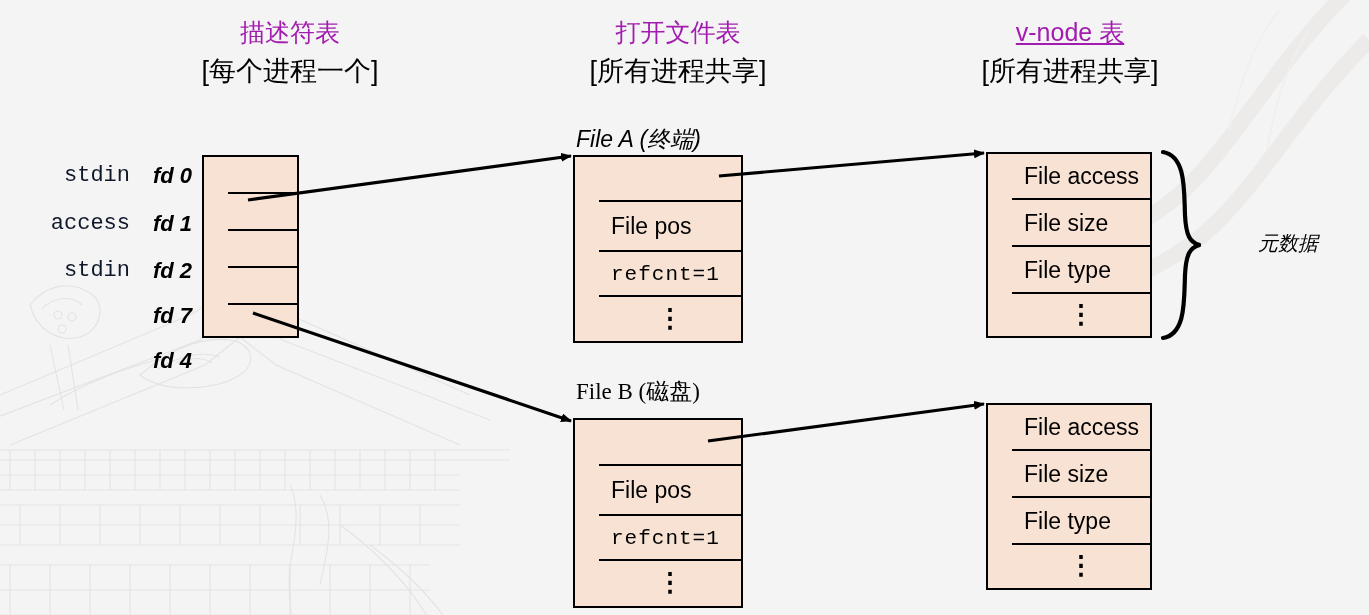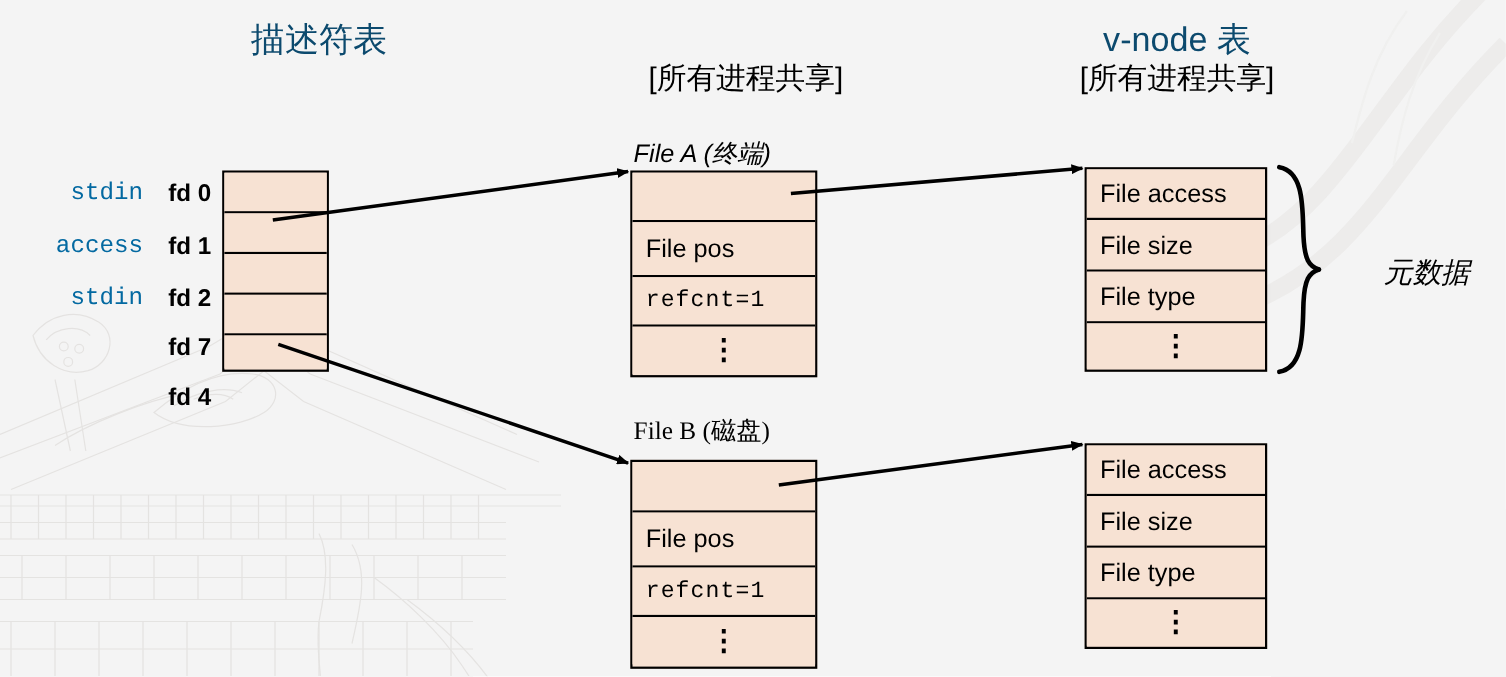--- a/index.html
+++ b/index.html
@@ -31,22 +31,22 @@
     right: 0px;
     top: 0px;
     width: 420px;
     height: 360px;
     opacity: 0.5;
     pointer-events: none;
   }
 
   .hdr-red {
     position: absolute;
-    color: #0c4a6e;
-    font-size: 31px;
+    color: #a21caf;
+    font-size: 25px;
     line-height: 1;
     white-space: nowrap;
     text-align: center;
   }
   .hdr-black {
     position: absolute;
     color: #000000;
     font-size: 27px;
     line-height: 1;
     white-space: nowrap;
@@ -65,20 +65,21 @@
     position: absolute;
     border: 2.5px solid #000;
     box-sizing: border-box;
     background: #F7E2D3;
   }
   .tbl .row {
     box-sizing: border-box;
     background: #F7E2D3;
     border-bottom: 2.5px solid #000;
     position: relative;
+    margin-left: 24px;
   }
   .tbl .row:last-child { border-bottom: none; }
   .row-label {
     position: absolute;
     left: 12px;
     top: 50%;
     transform: translateY(-50%);
     font-size: 23px;
     white-space: nowrap;
   }
@@ -99,37 +100,38 @@
     line-height: 0.9;
     font-size: 26px;
     font-weight: 700;
   }
 
   
   .fd-name {
     position: absolute;
     font-family: "Liberation Mono", monospace;
     font-size: 22px;
-    color: #0369a1;
+    color: #0f172a;
     white-space: nowrap;
     text-align: right;
   }
   .fd-num {
     position: absolute;
     font-size: 22px;
     font-weight: 700;
     color: #000;
     white-space: nowrap;
     text-align: right;
+    font-style: italic;
   }
 
   .meta-label {
     position: absolute;
     font-style: italic;
-    font-size: 26px;
+    font-size: 20px;
     white-space: nowrap;
     text-align: center;
   }
 
   svg.overlay {
     position: absolute;
     left: 0; top: 0;
     width: 1369px;
     height: 615px;
     pointer-events: none;
@@ -224,24 +226,26 @@
       <path d="M400 -10 C 330 60, 300 120, 250 175 C 200 230, 140 250, 60 255"></path>
       <path d="M420 40 C 350 110, 320 170, 270 220 C 220 270, 160 290, 90 300"></path>
     </g>
     <g stroke="#ececea" stroke-width="2" fill="none">
       <path d="M330 10 C 300 50, 290 90, 280 130"></path>
       <path d="M360 30 C 335 70, 325 110, 318 150"></path>
     </g>
   </svg>
 
   <div class="hdr-red" style="left:180px; top:20px; width:220px;">描述符表</div>
-
+  <div class="hdr-black" style="left:150px; top:58px; width:280px;">[每个进程一个]</div>
+
+  <div class="hdr-red" style="left:568px; top:20px; width:220px;">打开文件表</div>
   <div class="hdr-black" style="left:538px; top:58px; width:280px;">[所有进程共享]</div>
 
-  <div class="hdr-red" style="left:960px; top:20px; width:220px;">v-node 表</div>
+  <div class="hdr-red" style="left:960px; top:20px; width:220px;text-decoration:underline;">v-node 表</div>
   <div class="hdr-black" style="left:930px; top:58px; width:280px;">[所有进程共享]</div>
 
   <div class="fd-name" style="left:10px;  top:163px; width:120px;">stdin</div>
   <div class="fd-name" style="left:10px;  top:211px; width:120px;">access</div>
   <div class="fd-name" style="left:10px;  top:258px; width:120px;">stdin</div>
 
   <div class="fd-num" style="left:134px; top:163px; width:58px;">fd 0</div>
   <div class="fd-num" style="left:134px; top:211px; width:58px;">fd 1</div>
   <div class="fd-num" style="left:134px; top:258px; width:58px;">fd 2</div>
   <div class="fd-num" style="left:134px; top:303px; width:58px;">fd 7</div>

